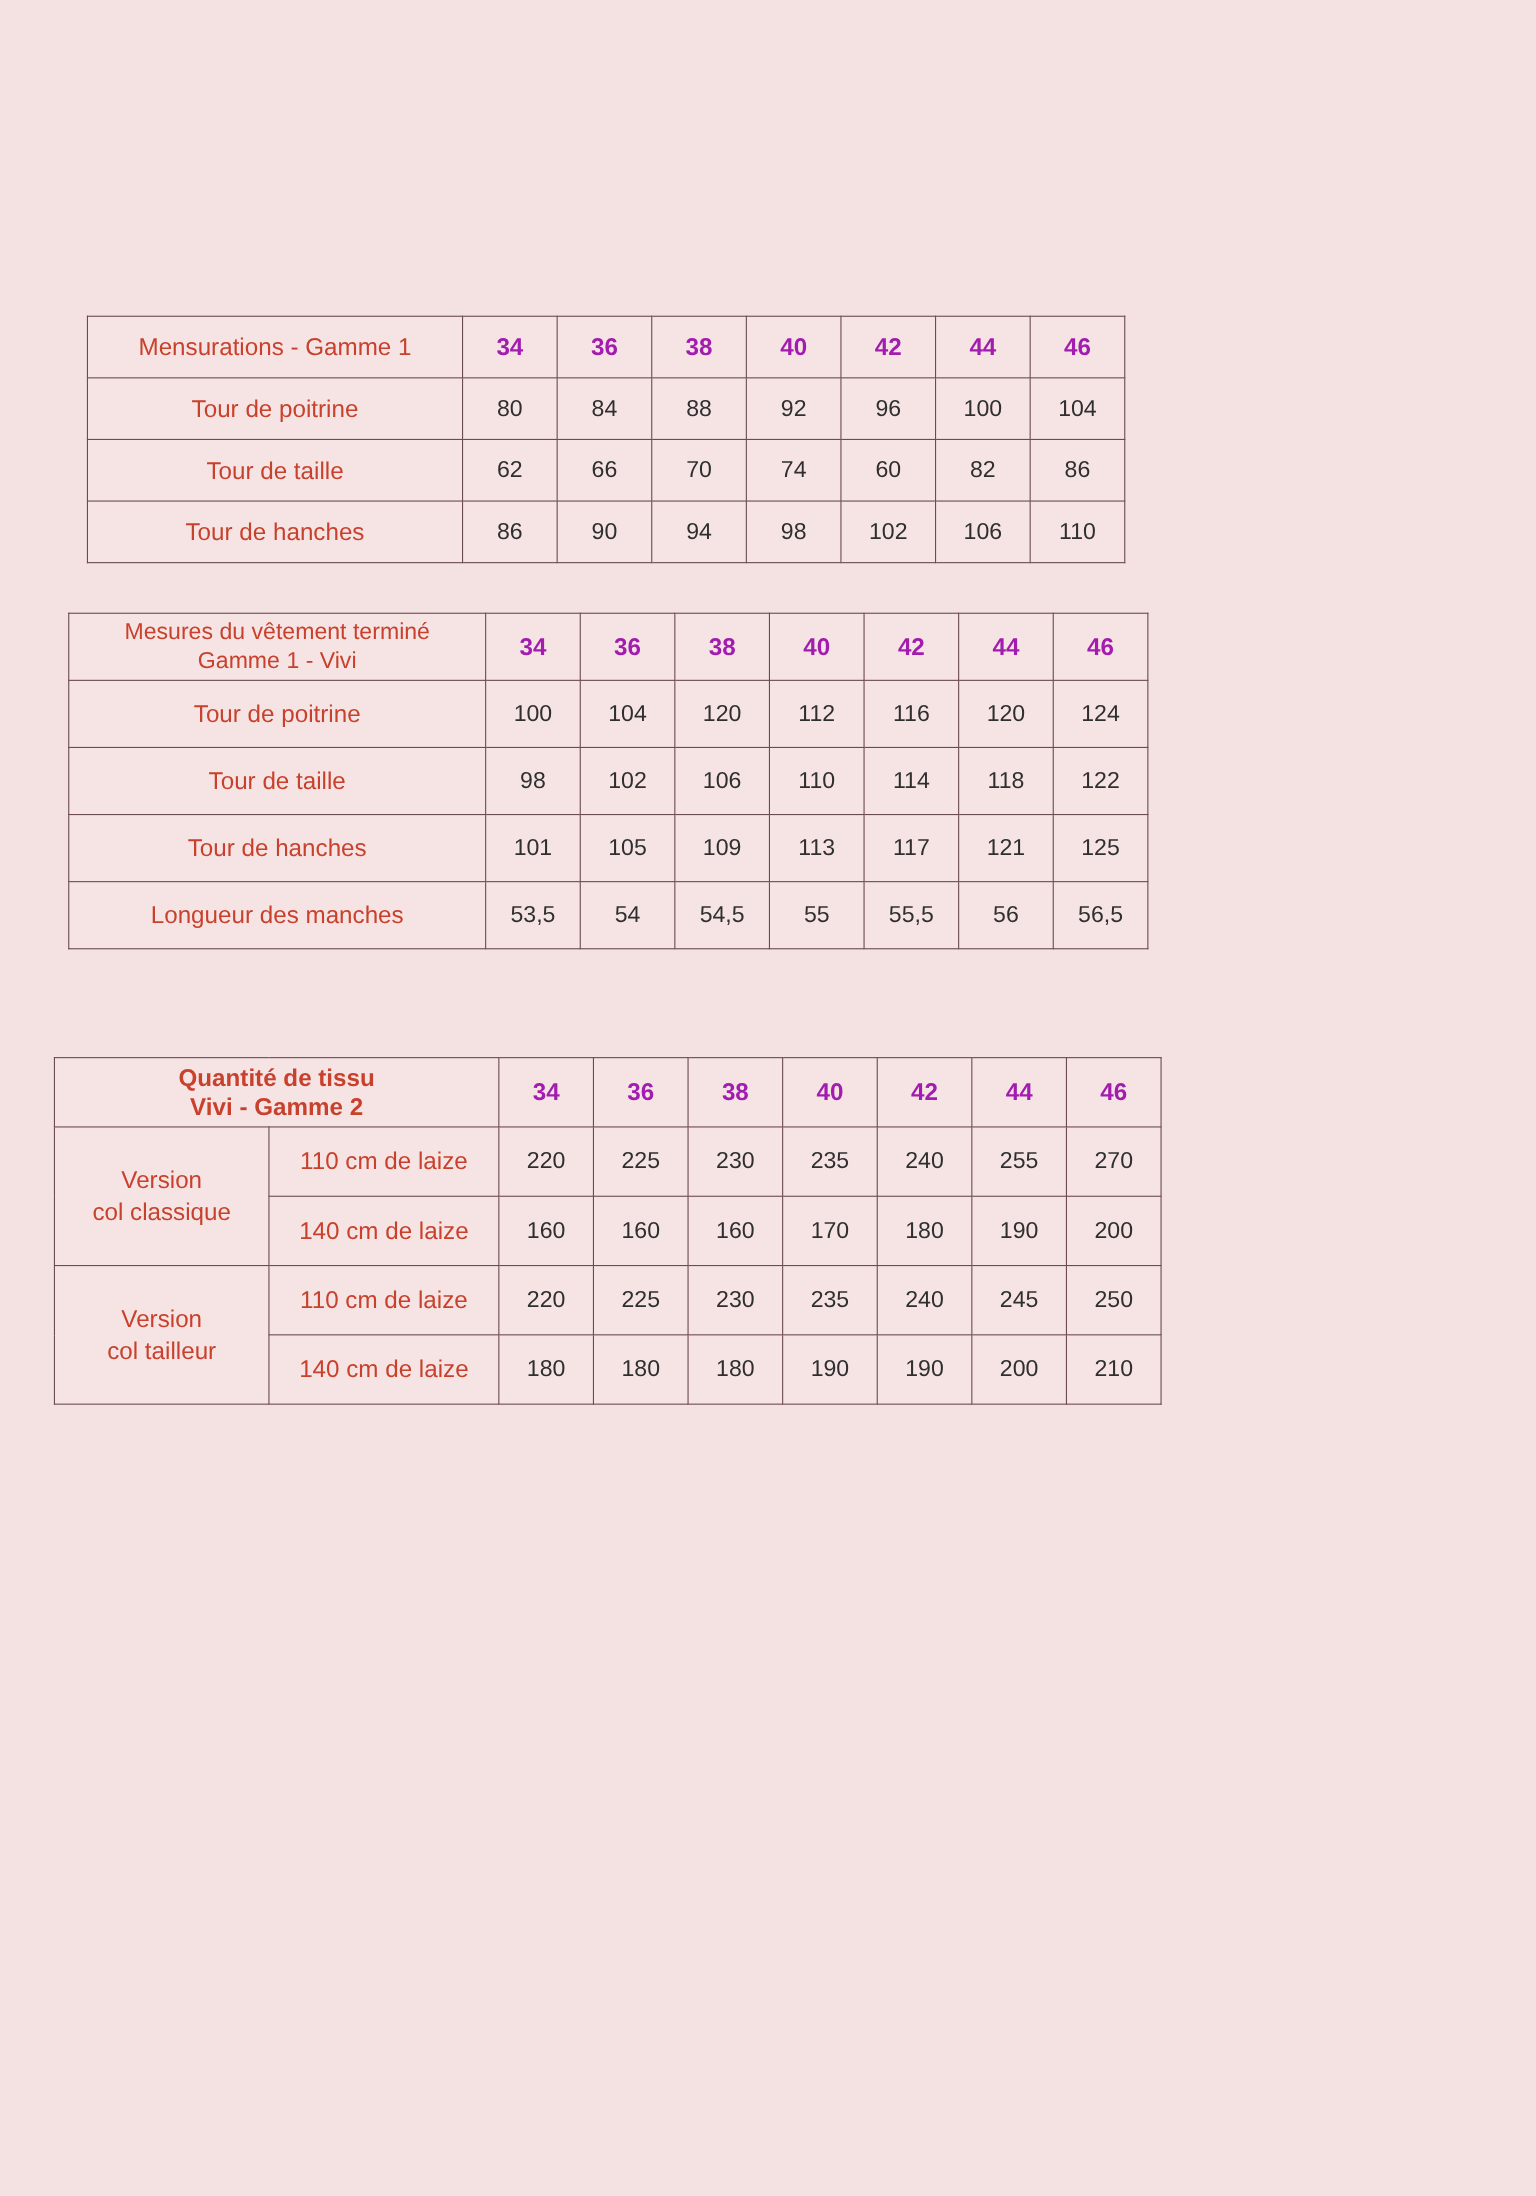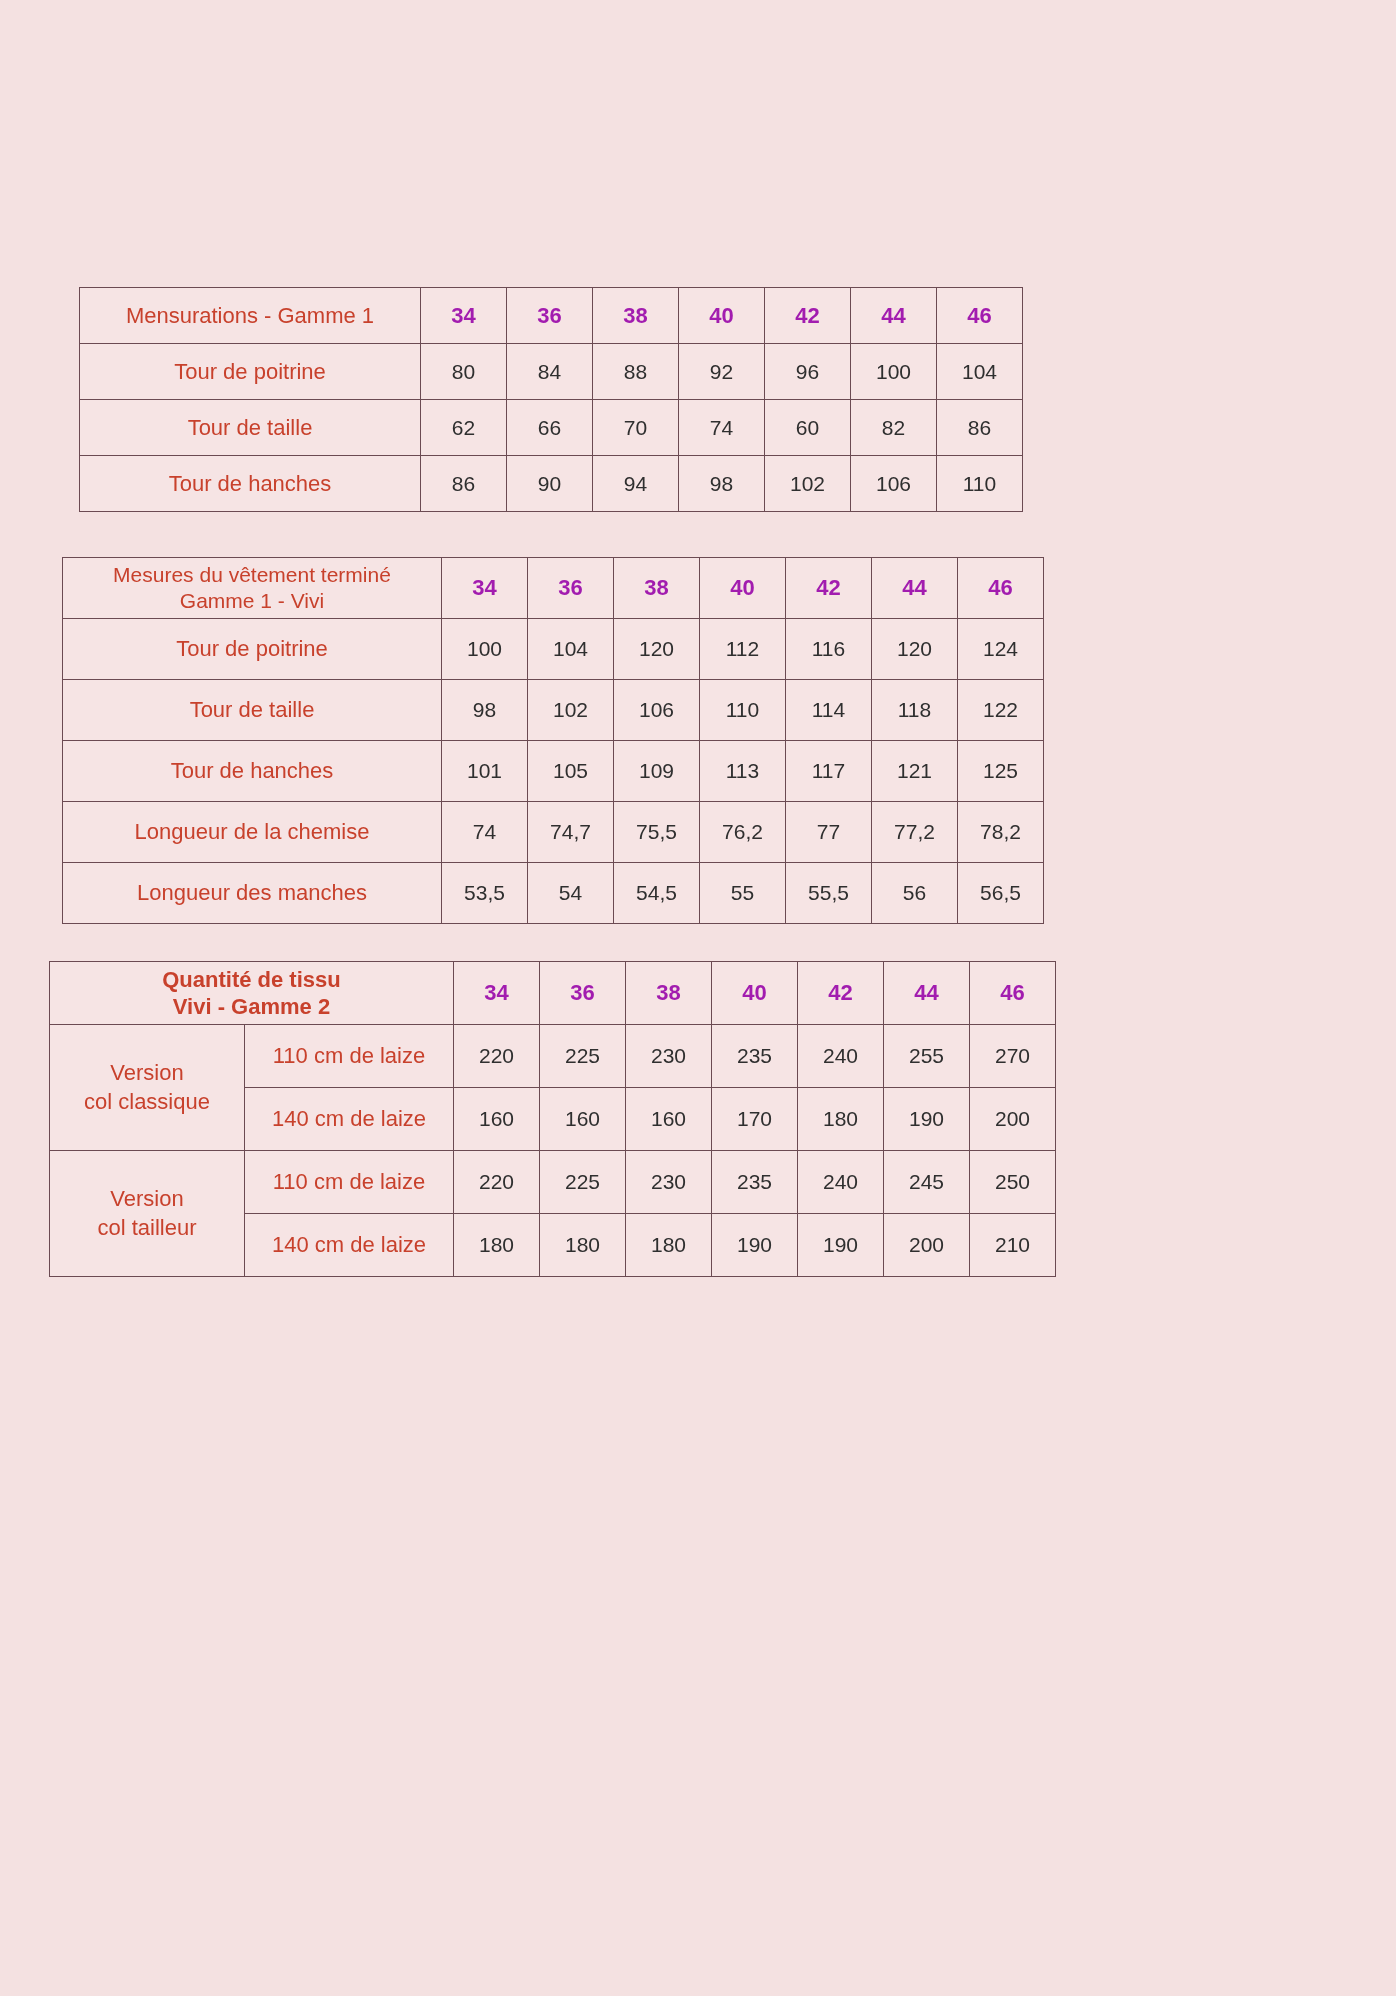--- a/index.html
+++ b/index.html
@@ -183,30 +183,20 @@
         <td class="rowlabel">Tour de hanches</td>
         <td class="num">101</td>
         <td class="num">105</td>
         <td class="num">109</td>
         <td class="num">113</td>
         <td class="num">117</td>
         <td class="num">121</td>
         <td class="num">125</td>
       </tr>
       <tr>
-        <td class="rowlabel">Longueur de la chemise</td>
-        <td class="num">74</td>
-        <td class="num">74,7</td>
-        <td class="num">75,5</td>
-        <td class="num">76,2</td>
-        <td class="num">77</td>
-        <td class="num">77,2</td>
-        <td class="num">78,2</td>
-      </tr>
-      <tr>
         <td class="rowlabel">Longueur des manches</td>
         <td class="num">53,5</td>
         <td class="num">54</td>
         <td class="num">54,5</td>
         <td class="num">55</td>
         <td class="num">55,5</td>
         <td class="num">56</td>
         <td class="num">56,5</td>
       </tr>
     </tbody>

